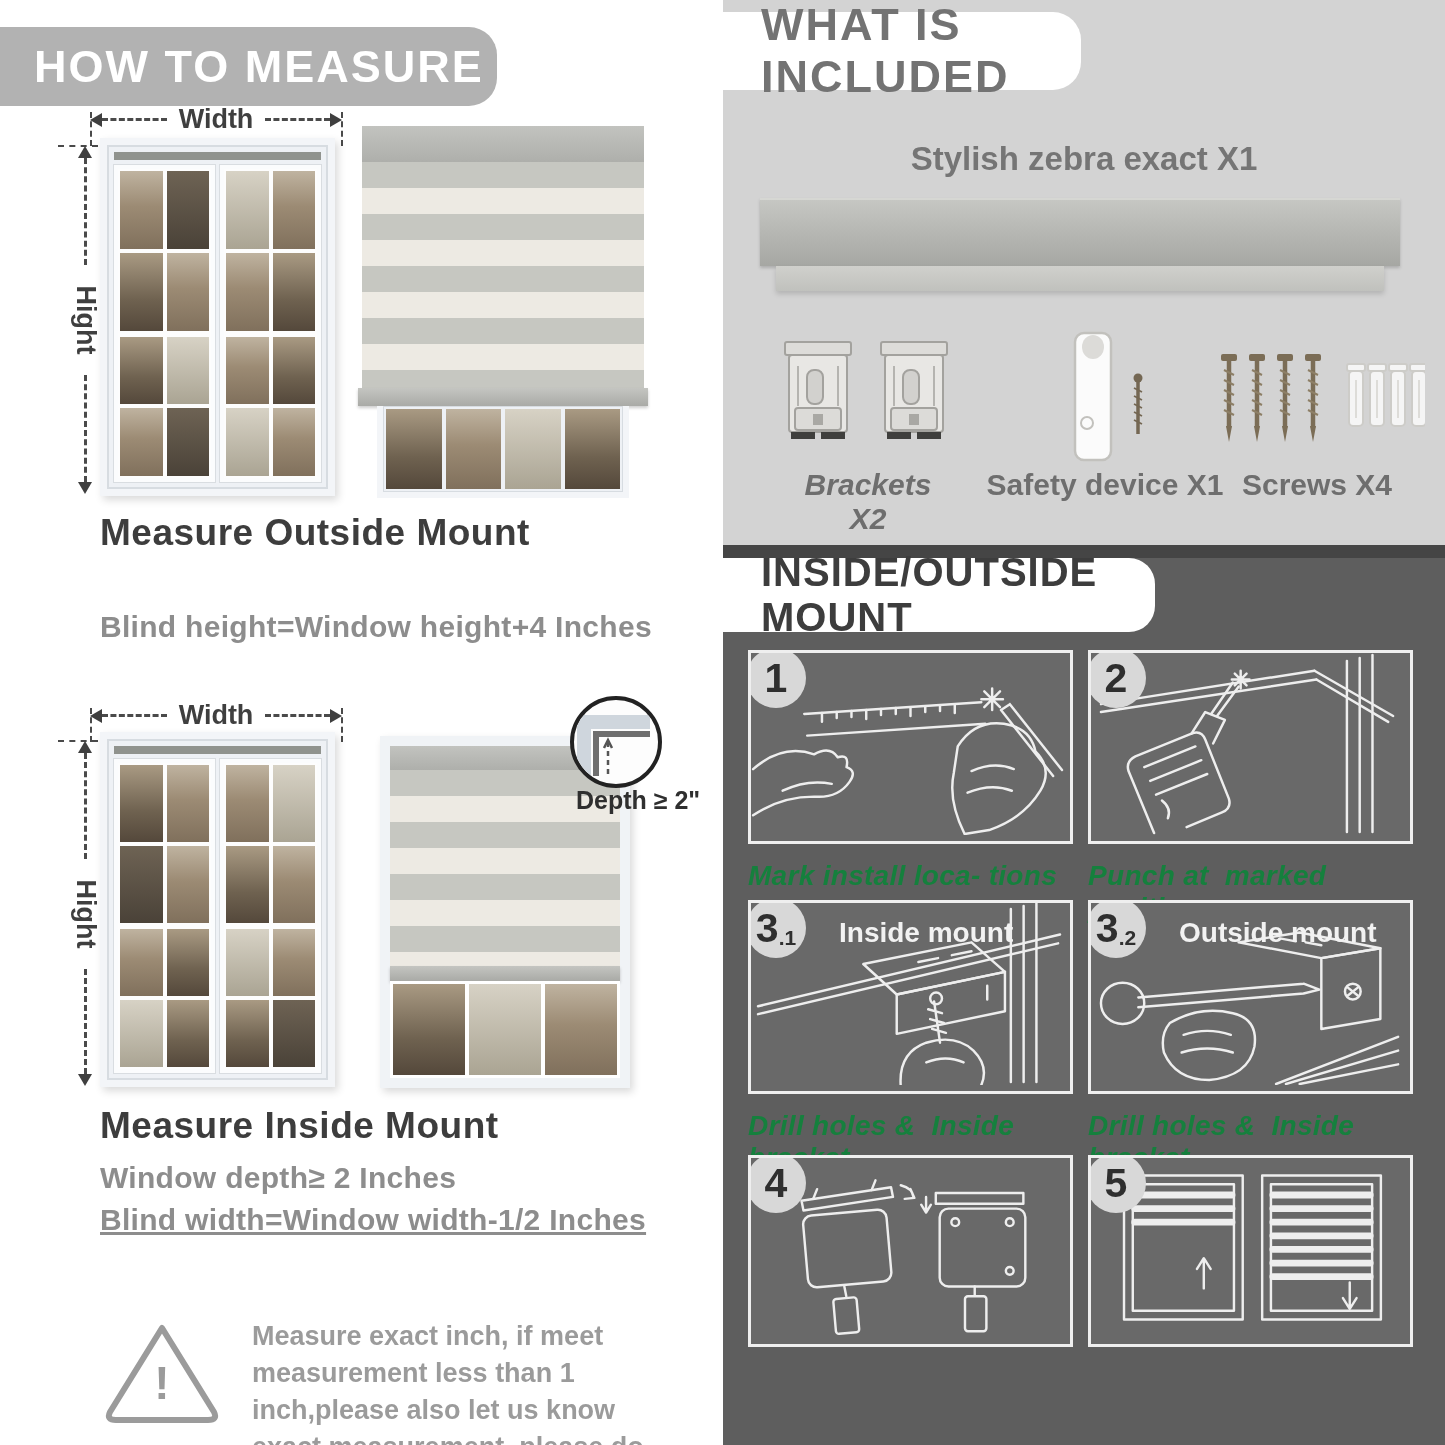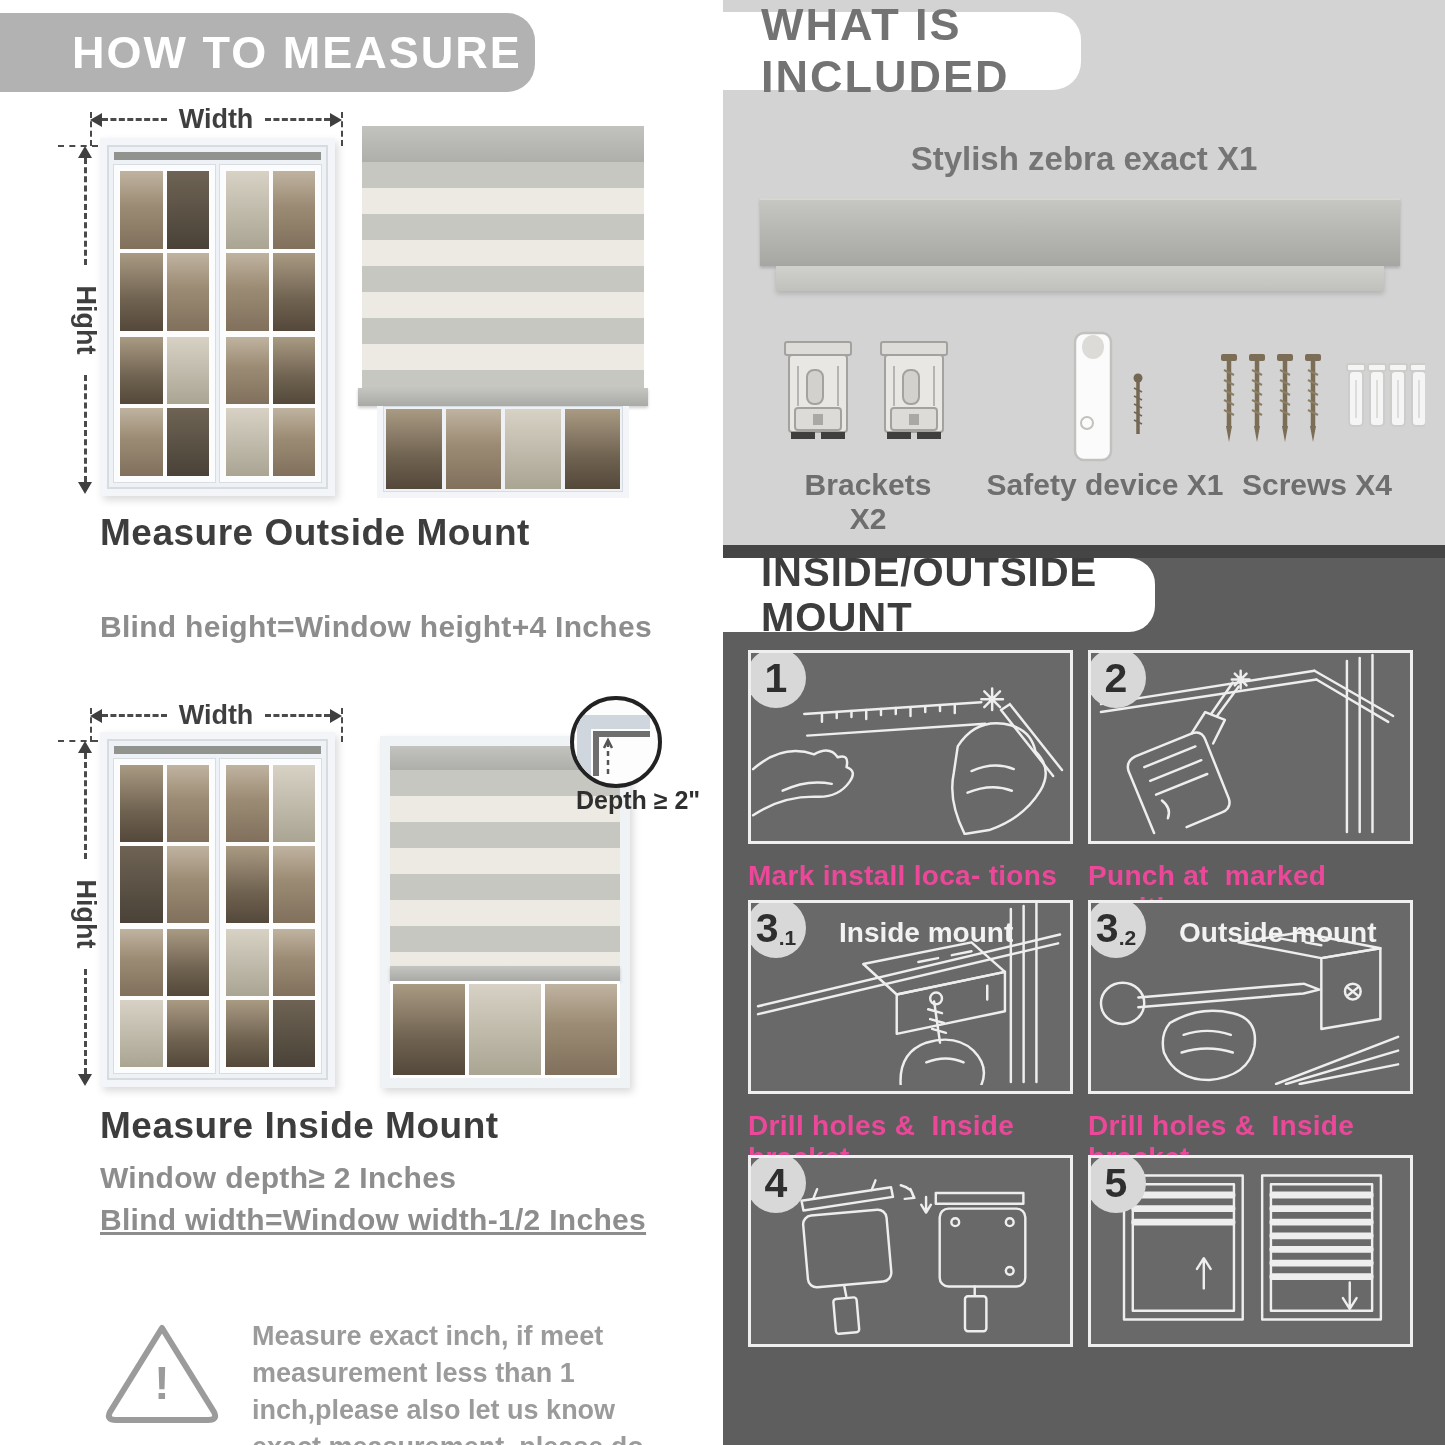--- a/index.html
+++ b/index.html
@@ -1,22 +1,22 @@
 <!DOCTYPE html>
 <html><head>
 <meta charset="utf-8">
 <style>
   html,body{margin:0;padding:0;background:#fff;}
   .canvas{position:relative;width:1445px;height:1445px;overflow:hidden;background:#ffffff;
           font-family:"Liberation Sans", sans-serif;}
   .abs{position:absolute;}
 
   
-  .banner-left{left:0;top:13px;width:497px;height:79px;background:#b2b2b2;
-    border-radius:0 28px 28px 0;display:flex;align-items:center;padding-left:38px;}
+  .banner-left{left:0;top:27px;width:497px;height:79px;background:#b2b2b2;
+    border-radius:0 28px 28px 0;display:flex;align-items:center;}
   .banner-left span{color:#ffffff;font-weight:bold;font-size:45px;letter-spacing:2px;padding-left:34px;}
 
   .section-title{font-weight:bold;font-size:37px;color:#3d3d3d;letter-spacing:0.5px;}
   .section-line{font-weight:bold;font-size:30px;color:#8d8d8d;letter-spacing:0.3px;}
 
   
   .harrow{display:flex;align-items:center;}
   .harrow .dash{flex:1;border-top:3px dashed #4a4a4a;height:0;}
   .ah{width:0;height:0;border-top:7px solid transparent;border-bottom:7px solid transparent;}
   .ah-l{border-right:12px solid #3f3f3f;}
@@ -86,21 +86,21 @@
     border-radius:0 26px 26px 0;display:flex;align-items:center;z-index:3;}
   .banner-mount span{color:#3d3d3d;font-weight:bold;font-size:40px;letter-spacing:1px;padding-left:38px;}
 
   .step{width:325px;z-index:2;}
   .panel{position:relative;height:188px;background:#696969;border:3px solid #efefef;overflow:hidden;}
   .badge{position:absolute;top:-5px;left:-5px;min-width:60px;height:60px;border-radius:50%;
     background:#d8d8d8;display:flex;align-items:center;justify-content:center;padding:0 6px;box-sizing:border-box;z-index:2;}
   .badge .num{color:#2f2f2f;font-weight:bold;font-size:41px;line-height:1;}
   .badge .sub{color:#2f2f2f;font-weight:bold;font-size:21px;line-height:1;align-self:flex-end;margin-bottom:10px;}
   .plabel{position:absolute;top:14px;left:88px;color:#f2f2f2;font-weight:bold;font-size:28px;z-index:2;}
-  .caption{margin-top:16px;color:#ec4899;font-weight:bold;font-size:28px;letter-spacing:0.3px;white-space:pre-wrap;}
+  .caption{margin-top:16px;color:#15803d;font-weight:bold;font-size:28px;letter-spacing:0.3px;white-space:pre-wrap;font-style:italic;}
   .lineart{position:absolute;left:0;top:0;}
   .lineart g{stroke:#eeeeee;fill:none;stroke-width:2.5;stroke-linecap:round;stroke-linejoin:round;}
 </style>
 </head>
 <body>
 
 <div class="canvas">
 
   <div class="abs banner-left">
     <span>HOW TO MEASURE</span>
@@ -359,21 +359,21 @@
           </g>
         <g transform="translate(204,0)">
             <rect x="-9" y="16" width="18" height="7" rx="2"></rect>
             <rect x="-7" y="23" width="14" height="55" rx="4"></rect>
             <path d="M0,32 L0,70" stroke="#dddcd8" fill="none"></path>
           </g>
       </g>
     </svg>
   </div>
 
-  <div class="abs item-label" style="left:783px;top:468px;width:170px;">Brackets X2</div>
+  <div class="abs item-label" style="left:783px;top:468px;width:170px;font-style:italic;">Brackets X2</div>
   <div class="abs item-label" style="left:980px;top:468px;width:250px;">Safety device X1</div>
   <div class="abs item-label" style="left:1232px;top:468px;width:170px;">Screws X4</div>
 
   <div class="abs dark-strip"></div>
   <div class="abs right-dark"></div>
   <div class="abs banner-mount">
     <span>INSIDE/OUTSIDE MOUNT</span>
   </div>
 
   <div class="abs step" style="left:748px;top:650px;">

